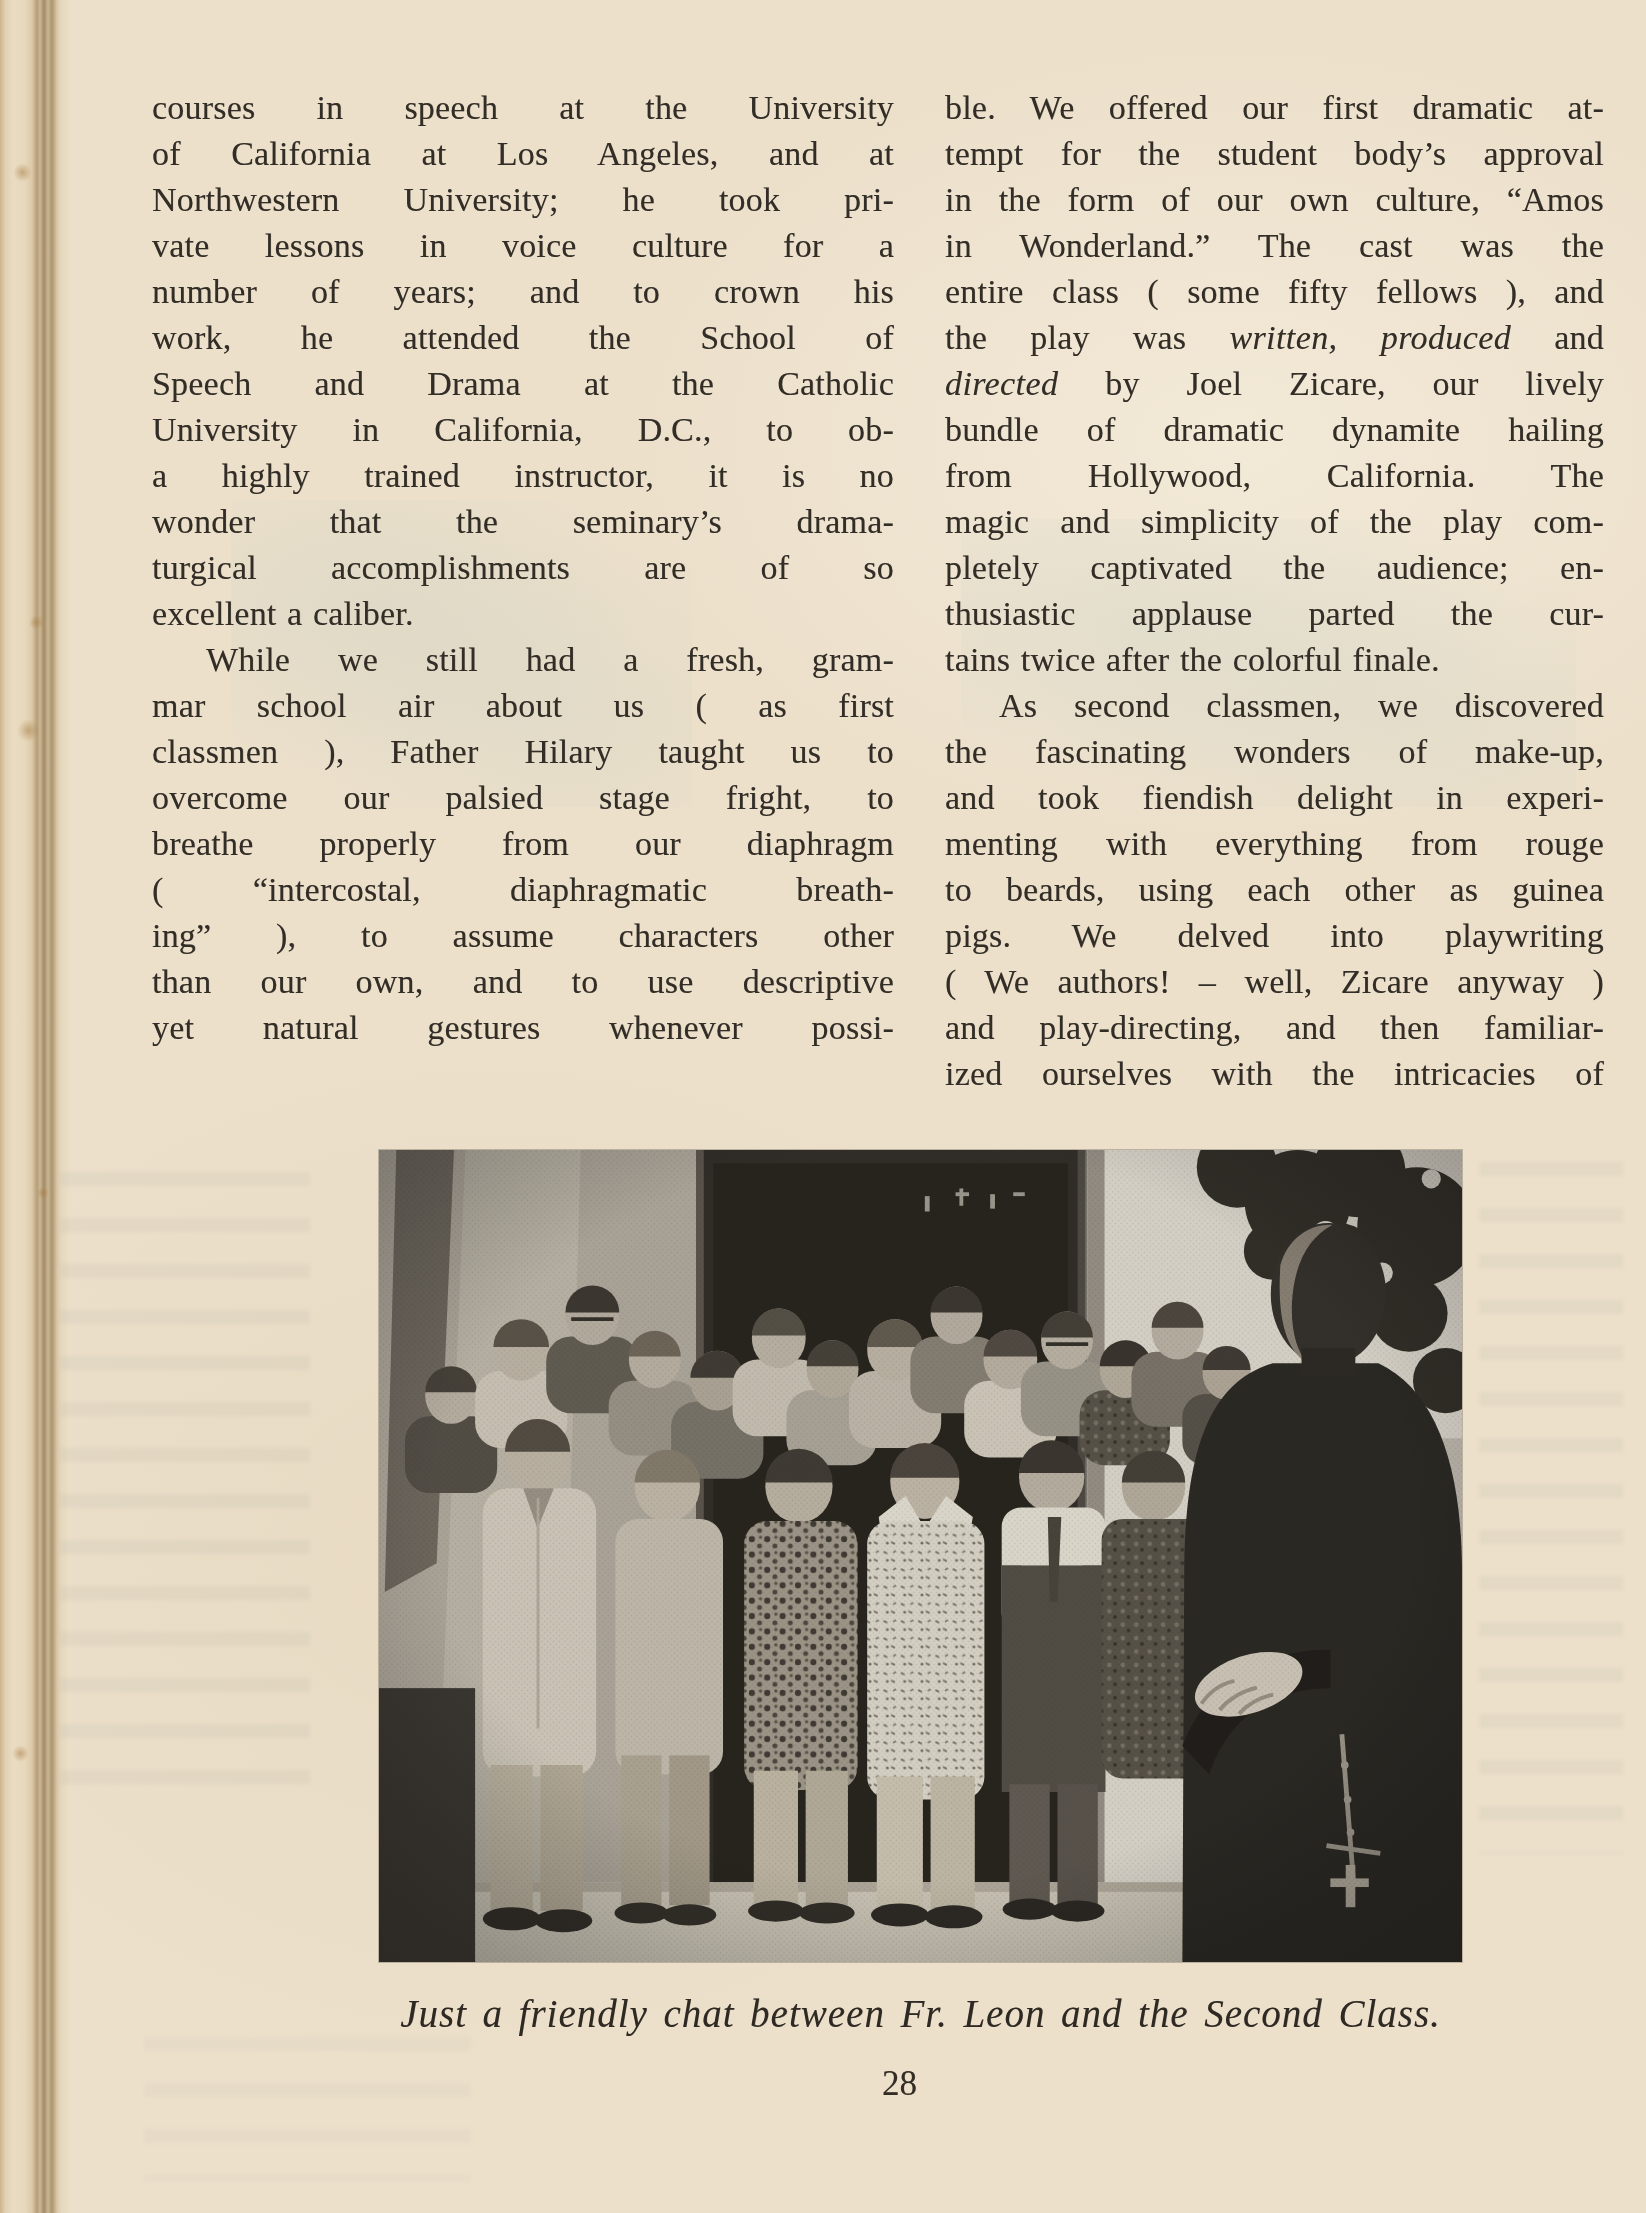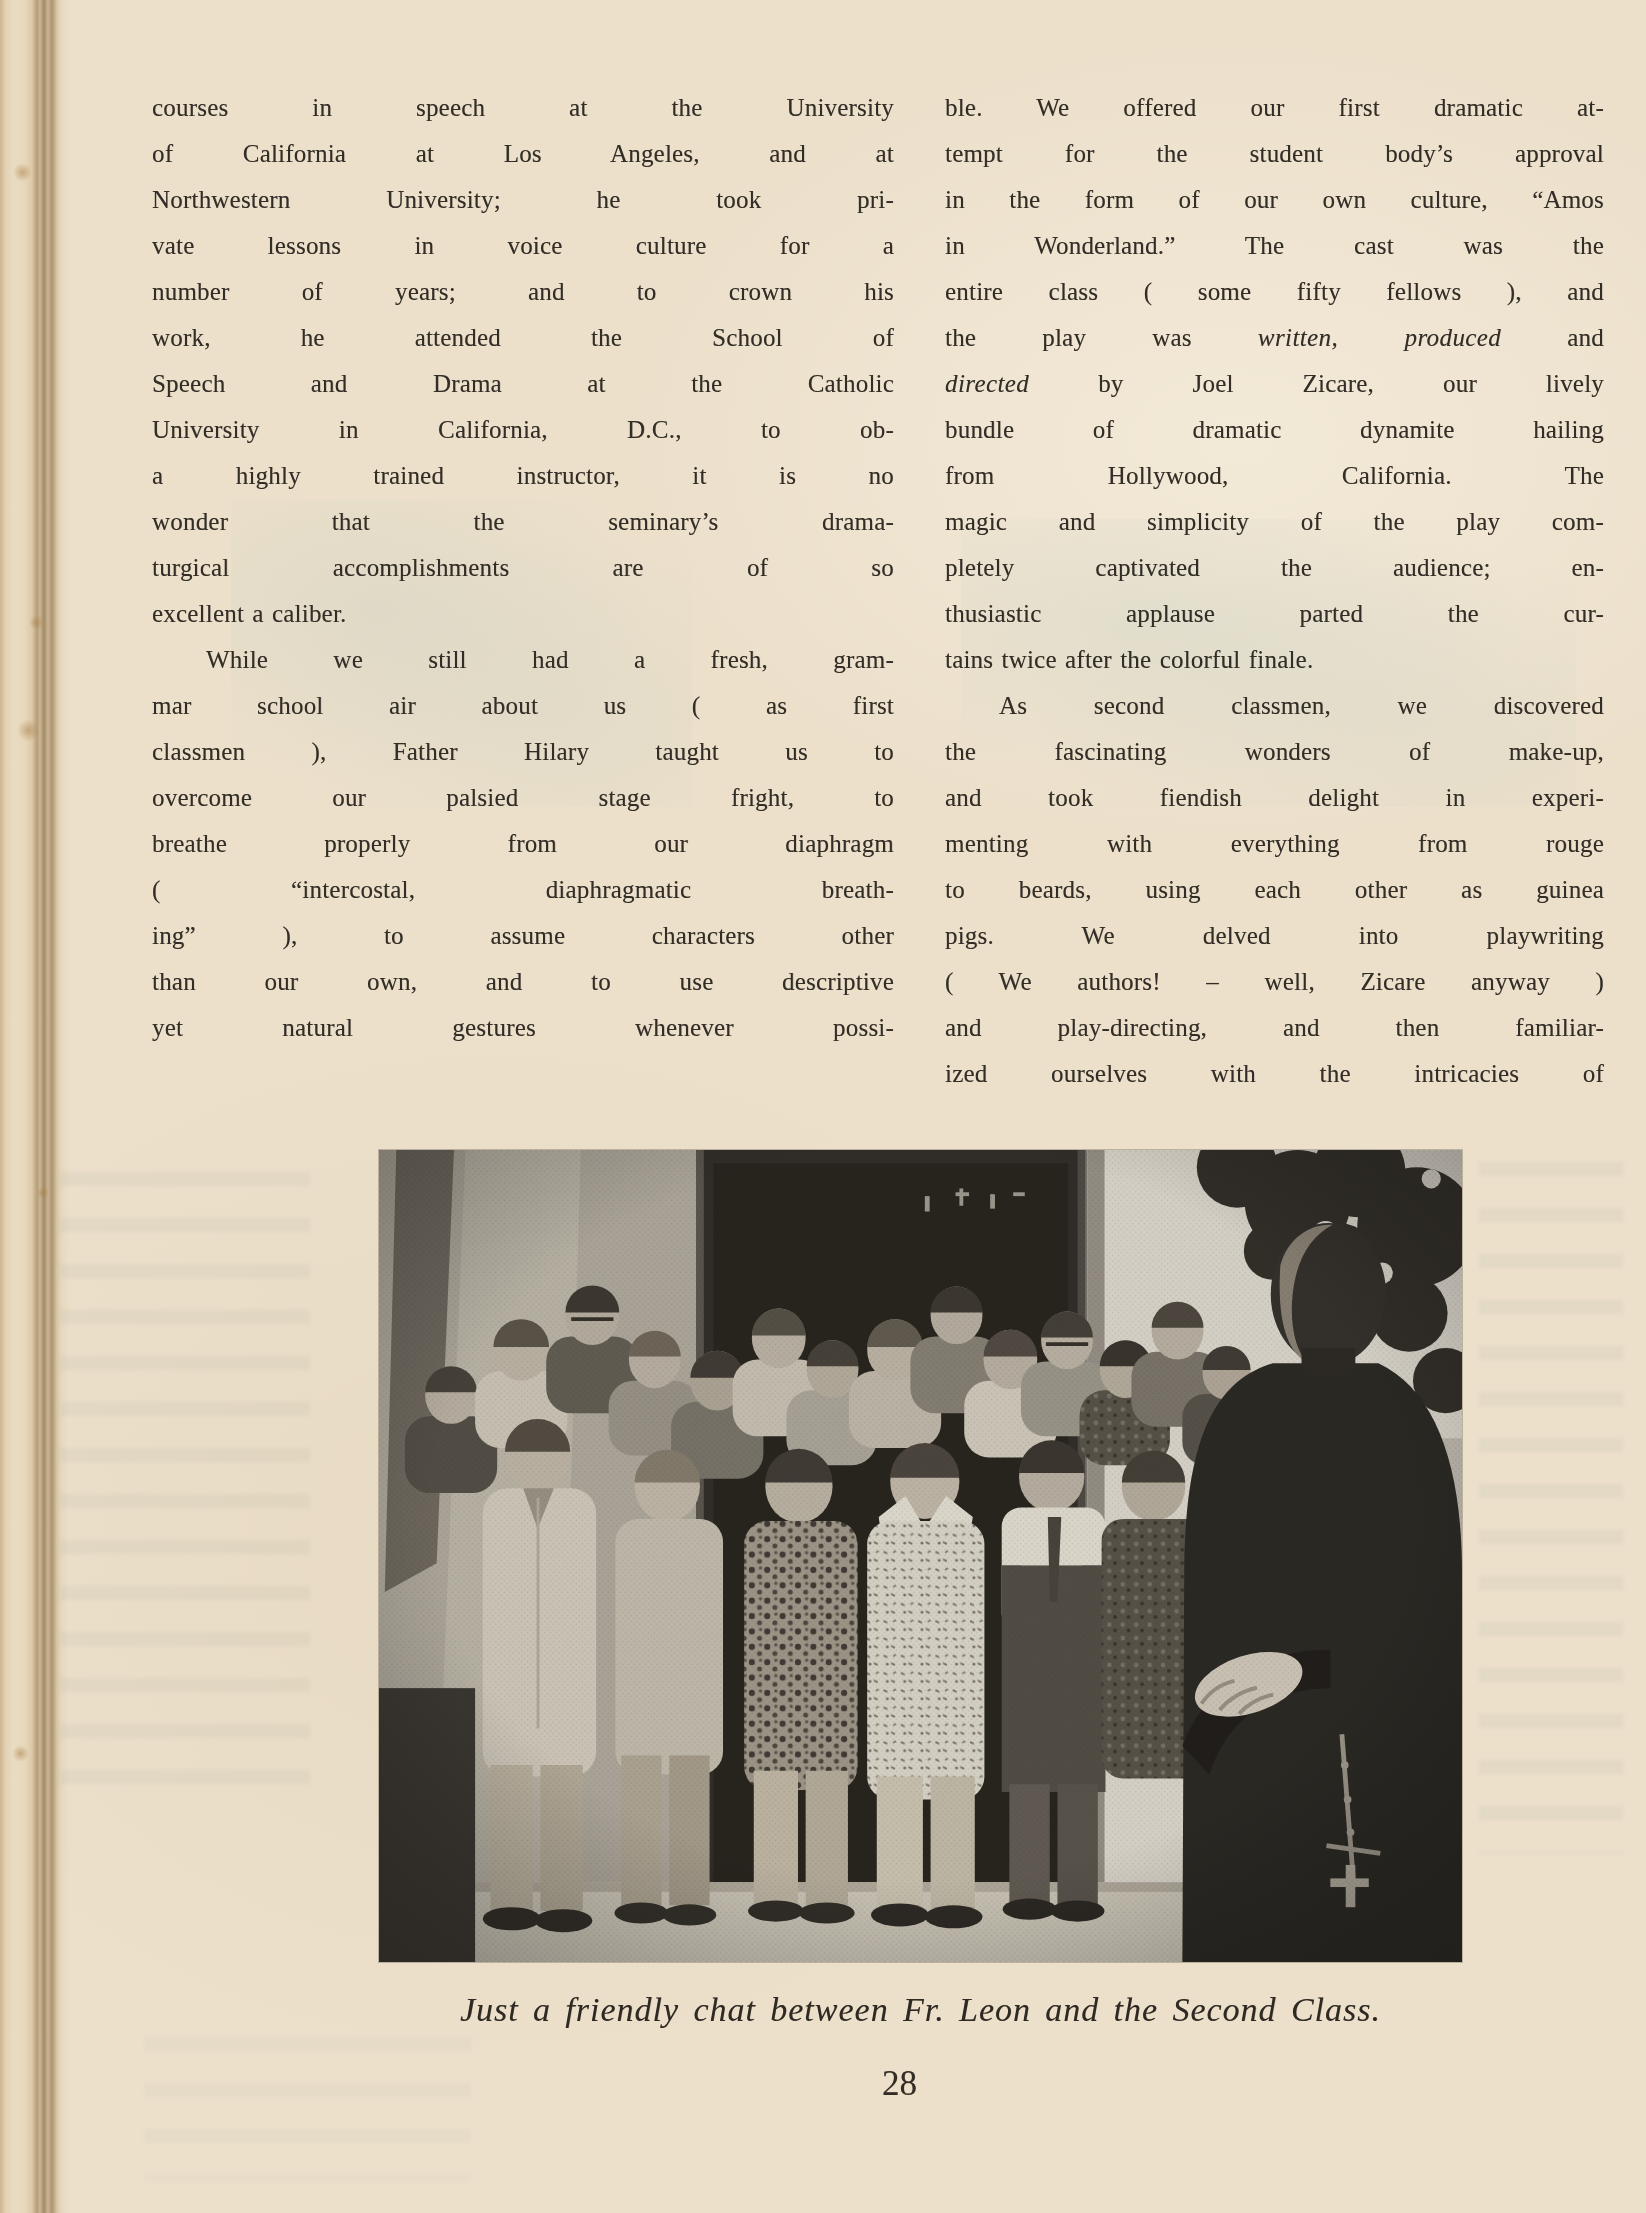--- a/index.html
+++ b/index.html
@@ -16,36 +16,36 @@
       #b59d79 37px,#ccb794 40px,#a38a66 44px,#cab694 48px,#ad9470 52px,
       #d8c7a6 57px,#e6d8bd 61px,#ece0cb 71px);}
   .stain{position:absolute;border-radius:50%;background:radial-gradient(circle,#a97f46 0%,rgba(169,127,70,0) 70%);opacity:.55;}
   
   .ghost{position:absolute;pointer-events:none;}
   .ghost.lines{background:repeating-linear-gradient(180deg,rgba(146,156,148,0.10) 0 14.4px,rgba(146,156,148,0) 14.4px 46px);filter:blur(1.9px);}
   .ghost.blot{background:
       radial-gradient(ellipse at 30% 35%, rgba(160,186,178,0.16), transparent 62%),
       radial-gradient(ellipse at 72% 70%, rgba(160,186,178,0.12), transparent 60%);}
   
-  .col{position:absolute;top:85px;font-size:25px;line-height:46px;
+  .col{position:absolute;top:85px;font-size:34px;line-height:46px;
     word-spacing:1.9px;letter-spacing:0.2px;color:#322d26;
     text-shadow:0.3px 0.3px 0 rgba(50,45,38,0.35);}
   .col-left{left:152px;width:742px;}
   .col-right{left:945px;width:659px;}
   .line{text-align:justify;text-align-last:justify;white-space:normal;}
   .line.endline{text-align-last:left;}
   .para.indent .line:first-child{text-indent:54px;}
   .line i{font-style:italic;letter-spacing:0.4px;}
   
   .photo{position:absolute;left:379px;top:1150px;width:1083px;height:812px;
     box-shadow:0 0 0 1px rgba(40,35,28,0.25);background:#8f8b83;}
   .photo svg{display:block;width:100%;height:100%;}
   
   .caption{position:absolute;left:331px;top:1991px;width:1179px;text-align:center;
-    font-style:italic;font-size:34px;letter-spacing:1px;word-spacing:4.8px;color:#2e2922;
+    font-style:italic;font-size:39px;letter-spacing:1px;word-spacing:4.8px;color:#2e2922;
     text-shadow:0.3px 0.3px 0 rgba(46,41,34,0.35);}
   .folio{position:absolute;left:358px;top:2064px;width:1083px;text-align:center;
     font-size:35px;color:#332d25;text-shadow:0.3px 0.3px 0 rgba(50,45,38,0.4);}
 </style>
 </head>
 <body>
 
 <div class="page">
 
   <div class="binding"></div>

